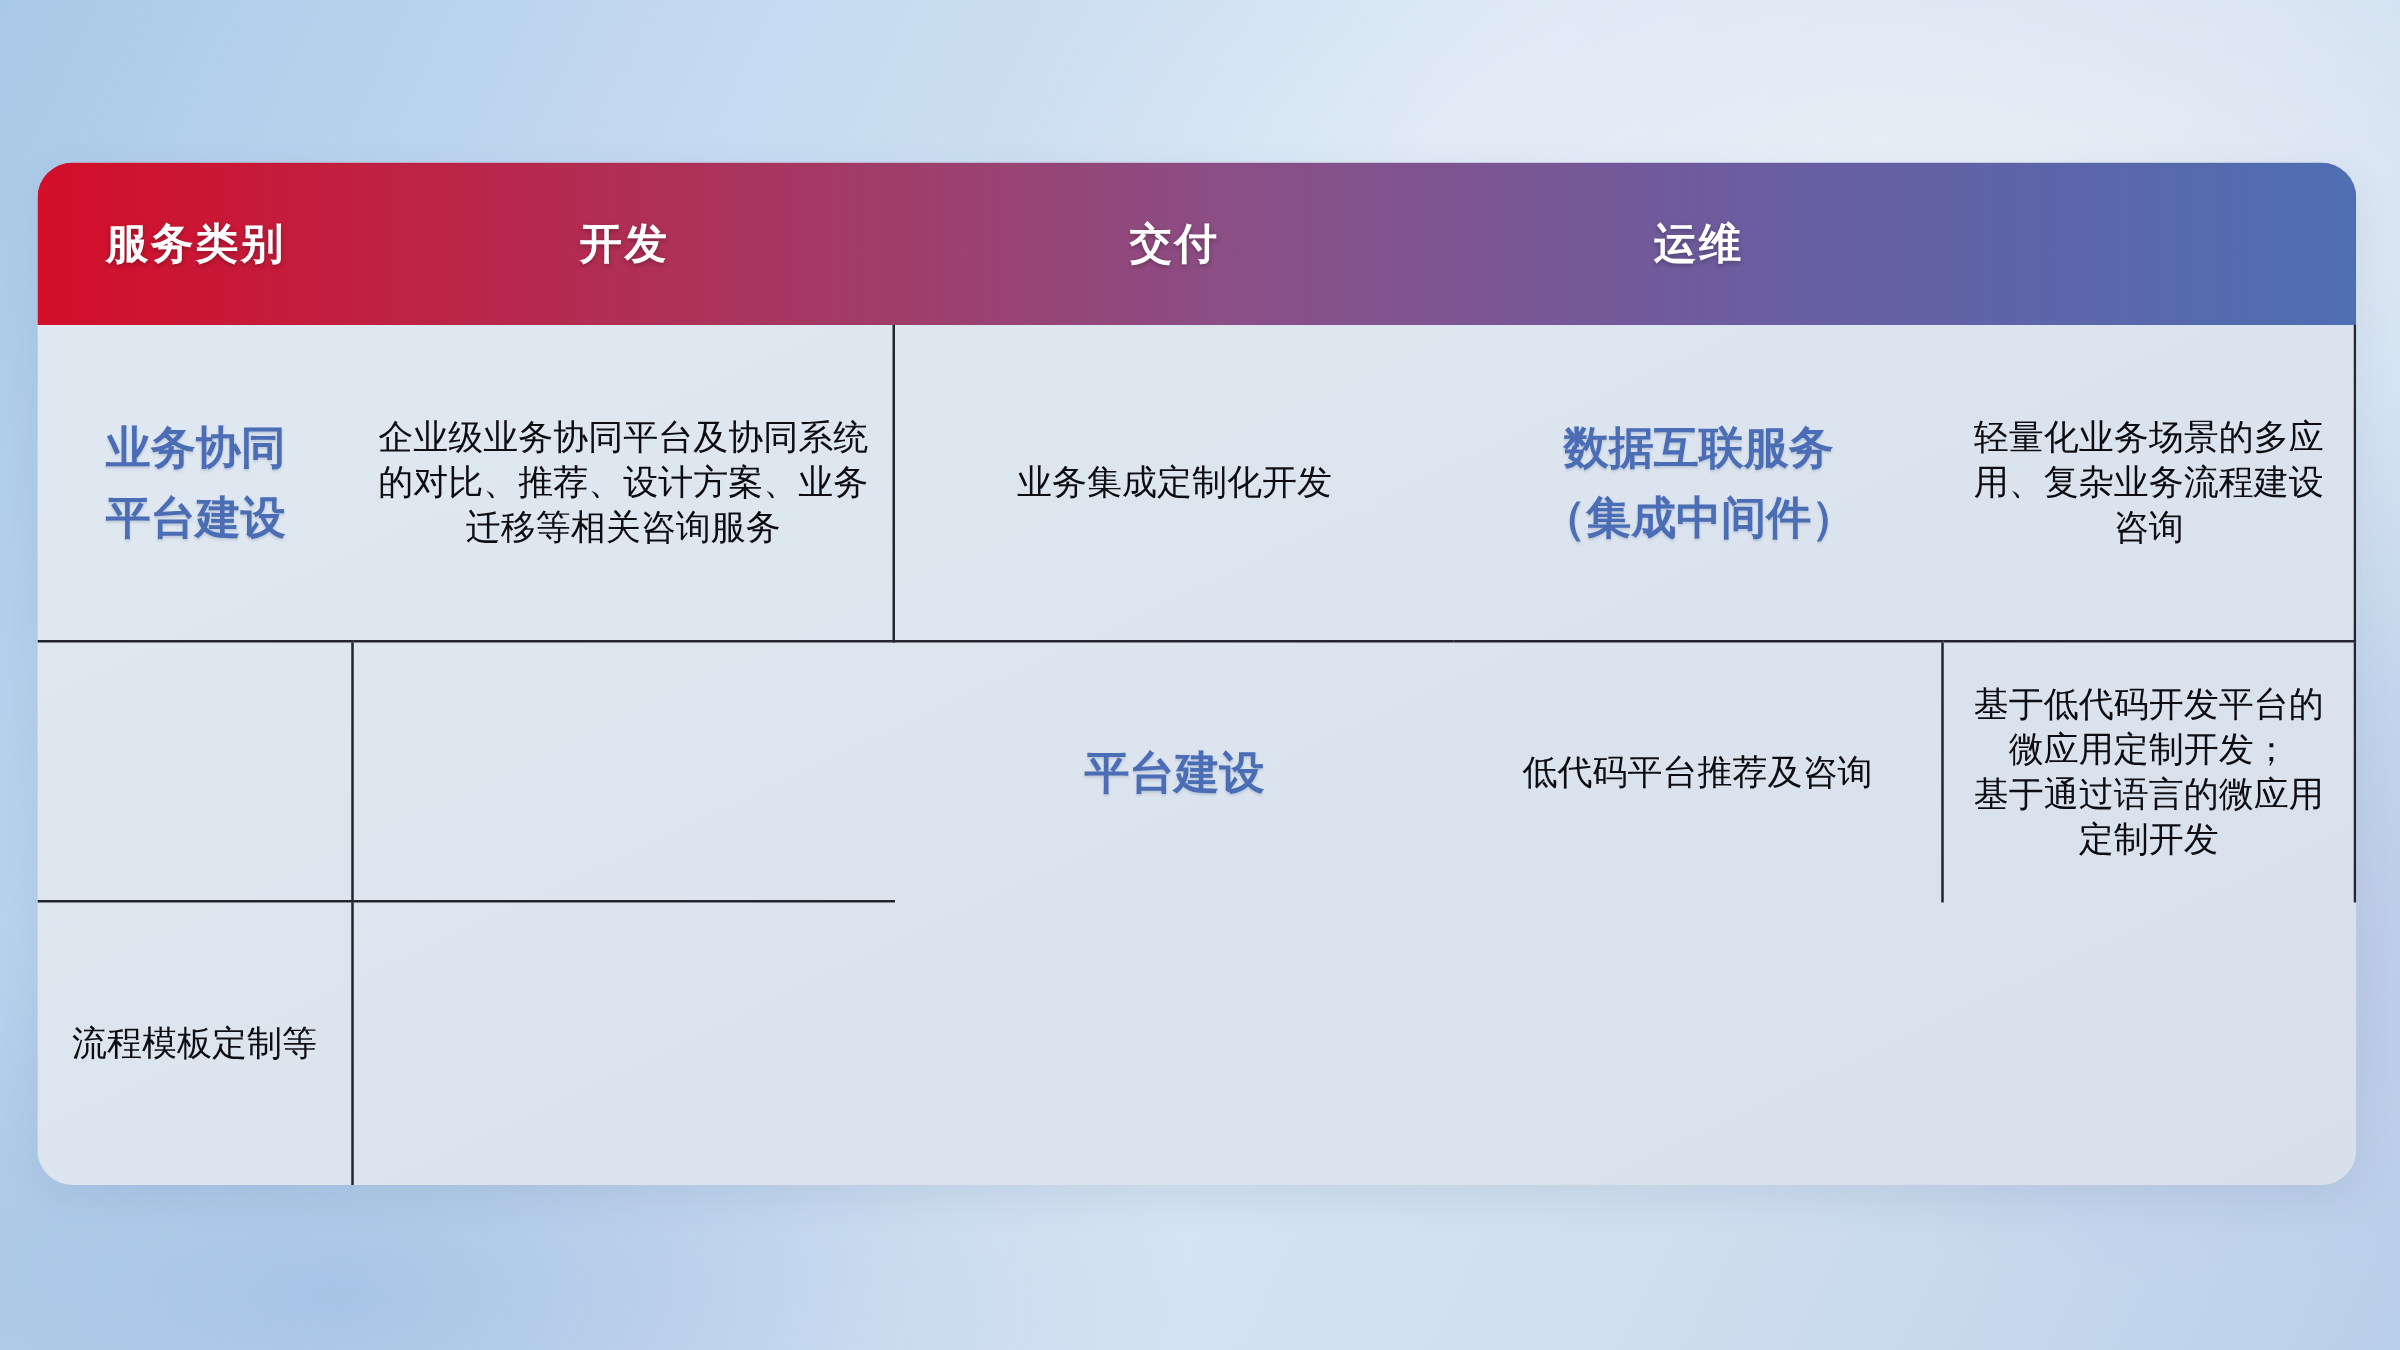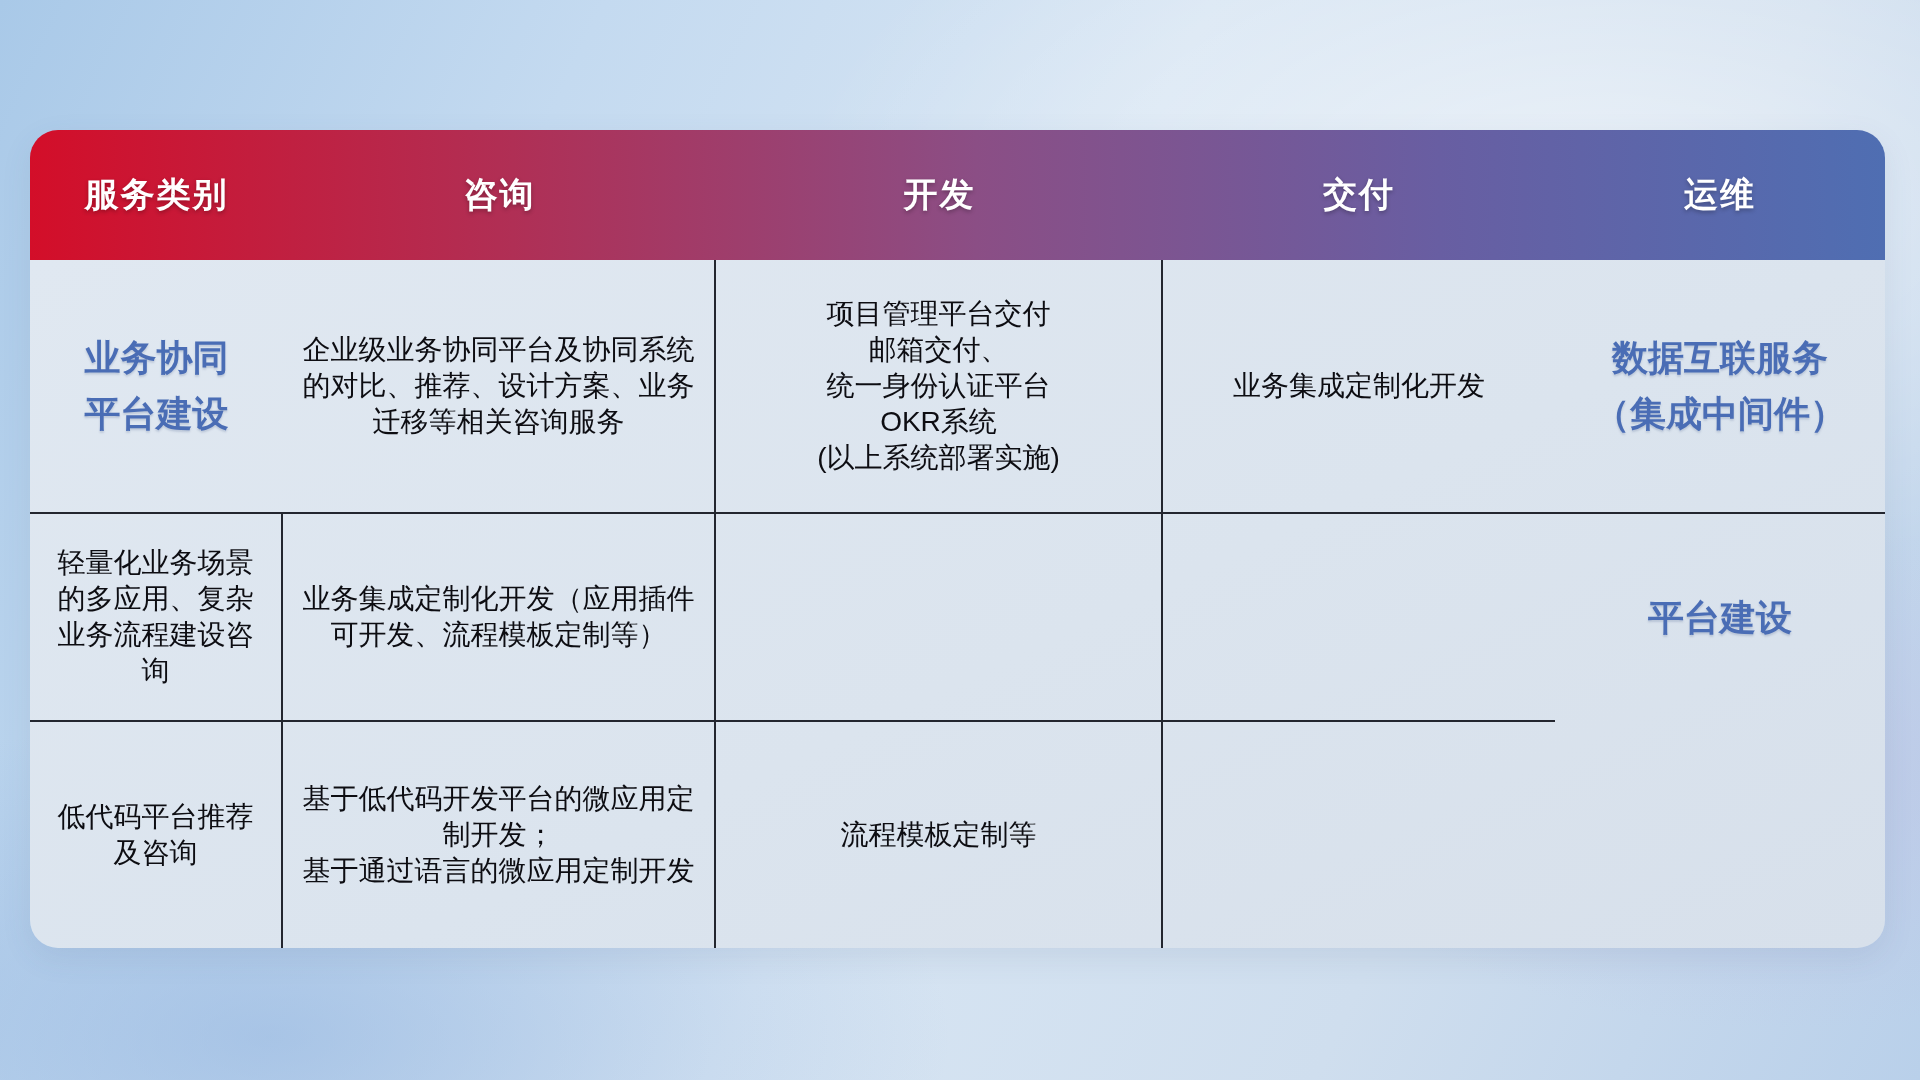--- a/index.html
+++ b/index.html
@@ -50,42 +50,35 @@
   .hb{border-bottom:2px solid #23262f;}
 </style>
 </head>
 <body>
 
 <div class="canvas">
   <div class="svc-table">
 
     <div class="hdr">
       <div class="hdr-cell">服务类别</div>
-      <div class="hdr-cell">咨询</div>
       <div class="hdr-cell">开发</div>
       <div class="hdr-cell">交付</div>
       <div class="hdr-cell">运维</div>
     </div>
 
     <div class="tbody">
 
       <div class="cell cat hb">业务协同
 平台建设</div>
       <div class="cell vr hb">企业级业务协同平台及协同系统的对比、推荐、设计方案、业务迁移等相关咨询服务</div>
-      <div class="cell vr hb">项目管理平台交付
-邮箱交付、
-统一身份认证平台
-OKR系统
-(以上系统部署实施)</div>
       <div class="cell hb">业务集成定制化开发</div>
 
       <div class="cell cat hb">数据互联服务
 （集成中间件）</div>
       <div class="cell vr hb">轻量化业务场景的多应用、复杂业务流程建设咨询</div>
-      <div class="cell vr hb">业务集成定制化开发（应用插件可开发、流程模板定制等）</div>
       <div class="cell vr hb"></div>
       <div class="cell hb"></div>
 
       <div class="cell cat">平台建设</div>
       <div class="cell vr">低代码平台推荐及咨询</div>
       <div class="cell vr">基于低代码开发平台的微应用定制开发；
 基于通过语言的微应用定制开发</div>
       <div class="cell vr">流程模板定制等</div>
       <div class="cell"></div>
     </div>

